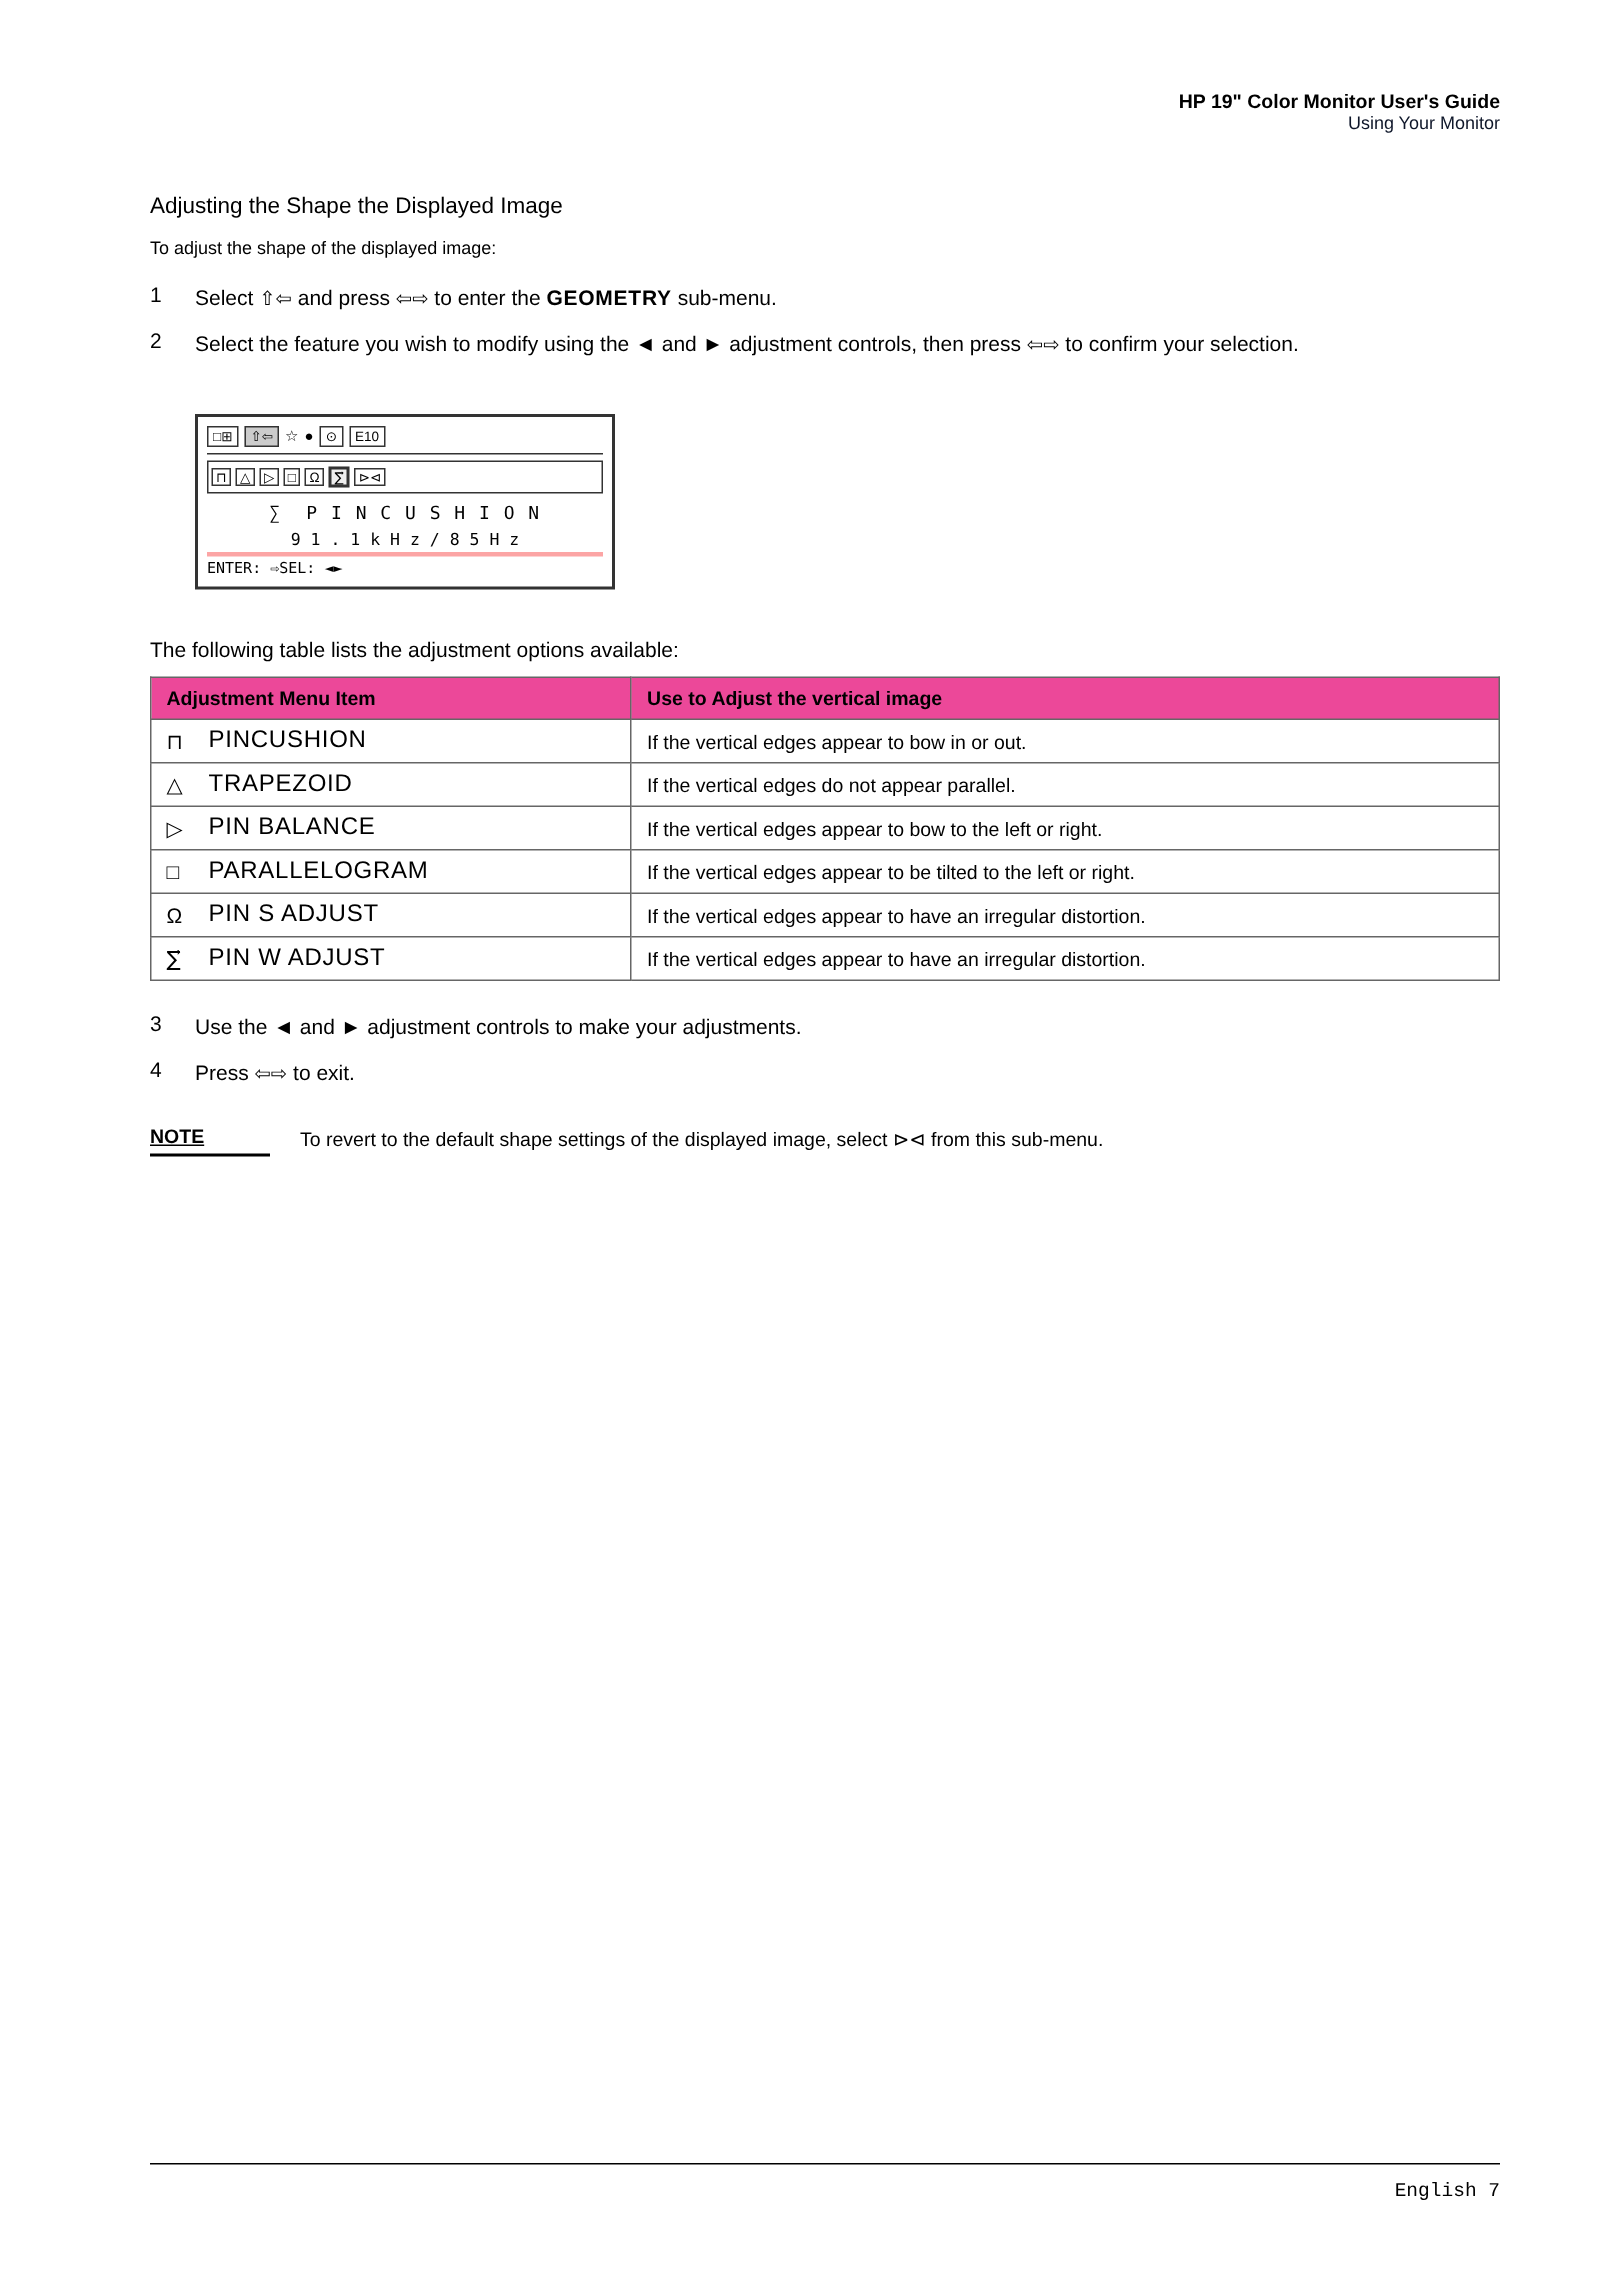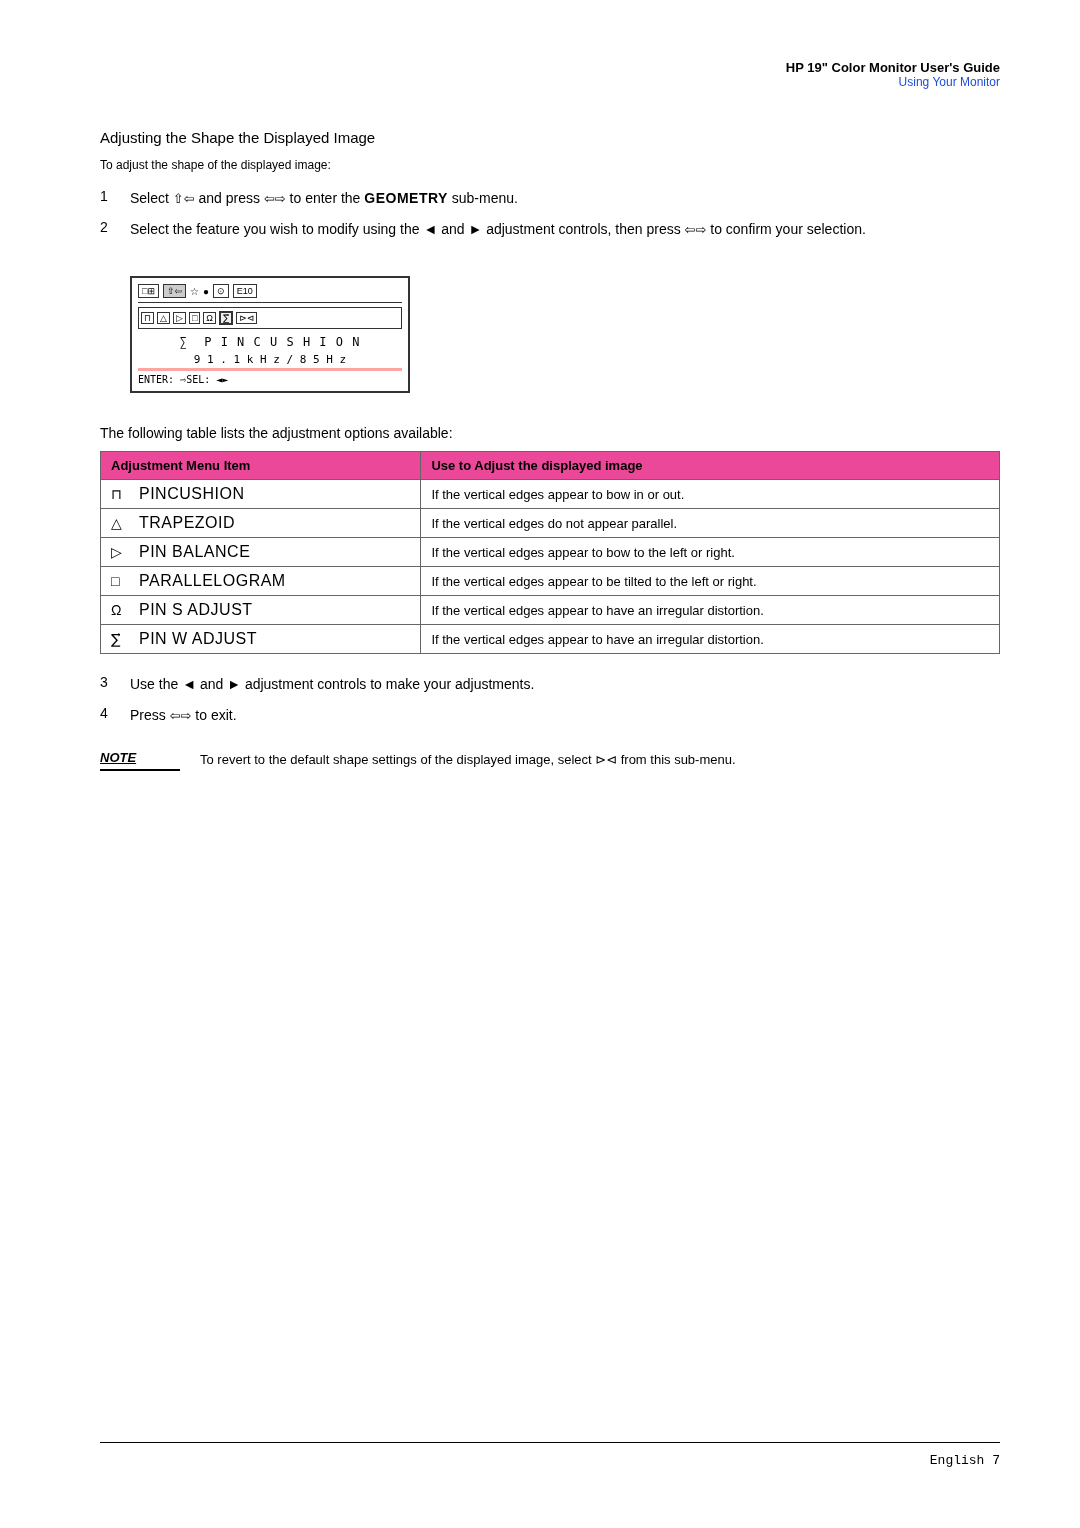--- a/index.html
+++ b/index.html
@@ -32,21 +32,21 @@
       border-bottom: none;
     }
 
     .header-title {
       font-weight: bold;
       font-size: 13px;
     }
 
     .header-subtitle {
       font-size: 12px;
-      color: #1d4ed8;
+      color: #0f172a;
     }
 
     .section-title {
       font-weight: normal;
       font-size: 15px;
       margin-bottom: 12px;
       margin-top: 20px;
     }
 
     .intro-text {
@@ -221,21 +221,20 @@
 
     .note-section {
       display: flex;
       margin-top: 24px;
       gap: 20px;
       align-items: flex-start;
     }
 
     .note-label {
       font-weight: bold;
-      font-style: italic;
       font-size: 13px;
       min-width: 80px;
       text-decoration: underline;
     }
 
     .note-text {
       font-size: 13px;
       line-height: 1.5;
     }
 
@@ -341,21 +340,21 @@
   </div>
 
   
   <div class="following-text">The following table lists the adjustment options available:</div>
 
   
   <table class="adj-table">
     <thead>
       <tr>
         <th>Adjustment Menu Item</th>
-        <th>Use to Adjust the displayed image</th>
+        <th>Use to Adjust the vertical image</th>
       </tr>
     </thead>
     <tbody id="table-body">
     <tr>
           <td>
             <div class="item-cell">
               <span class="shape-icon">⊓</span>
               <span class="item-name">PINCUSHION</span>
             </div>
           </td>

